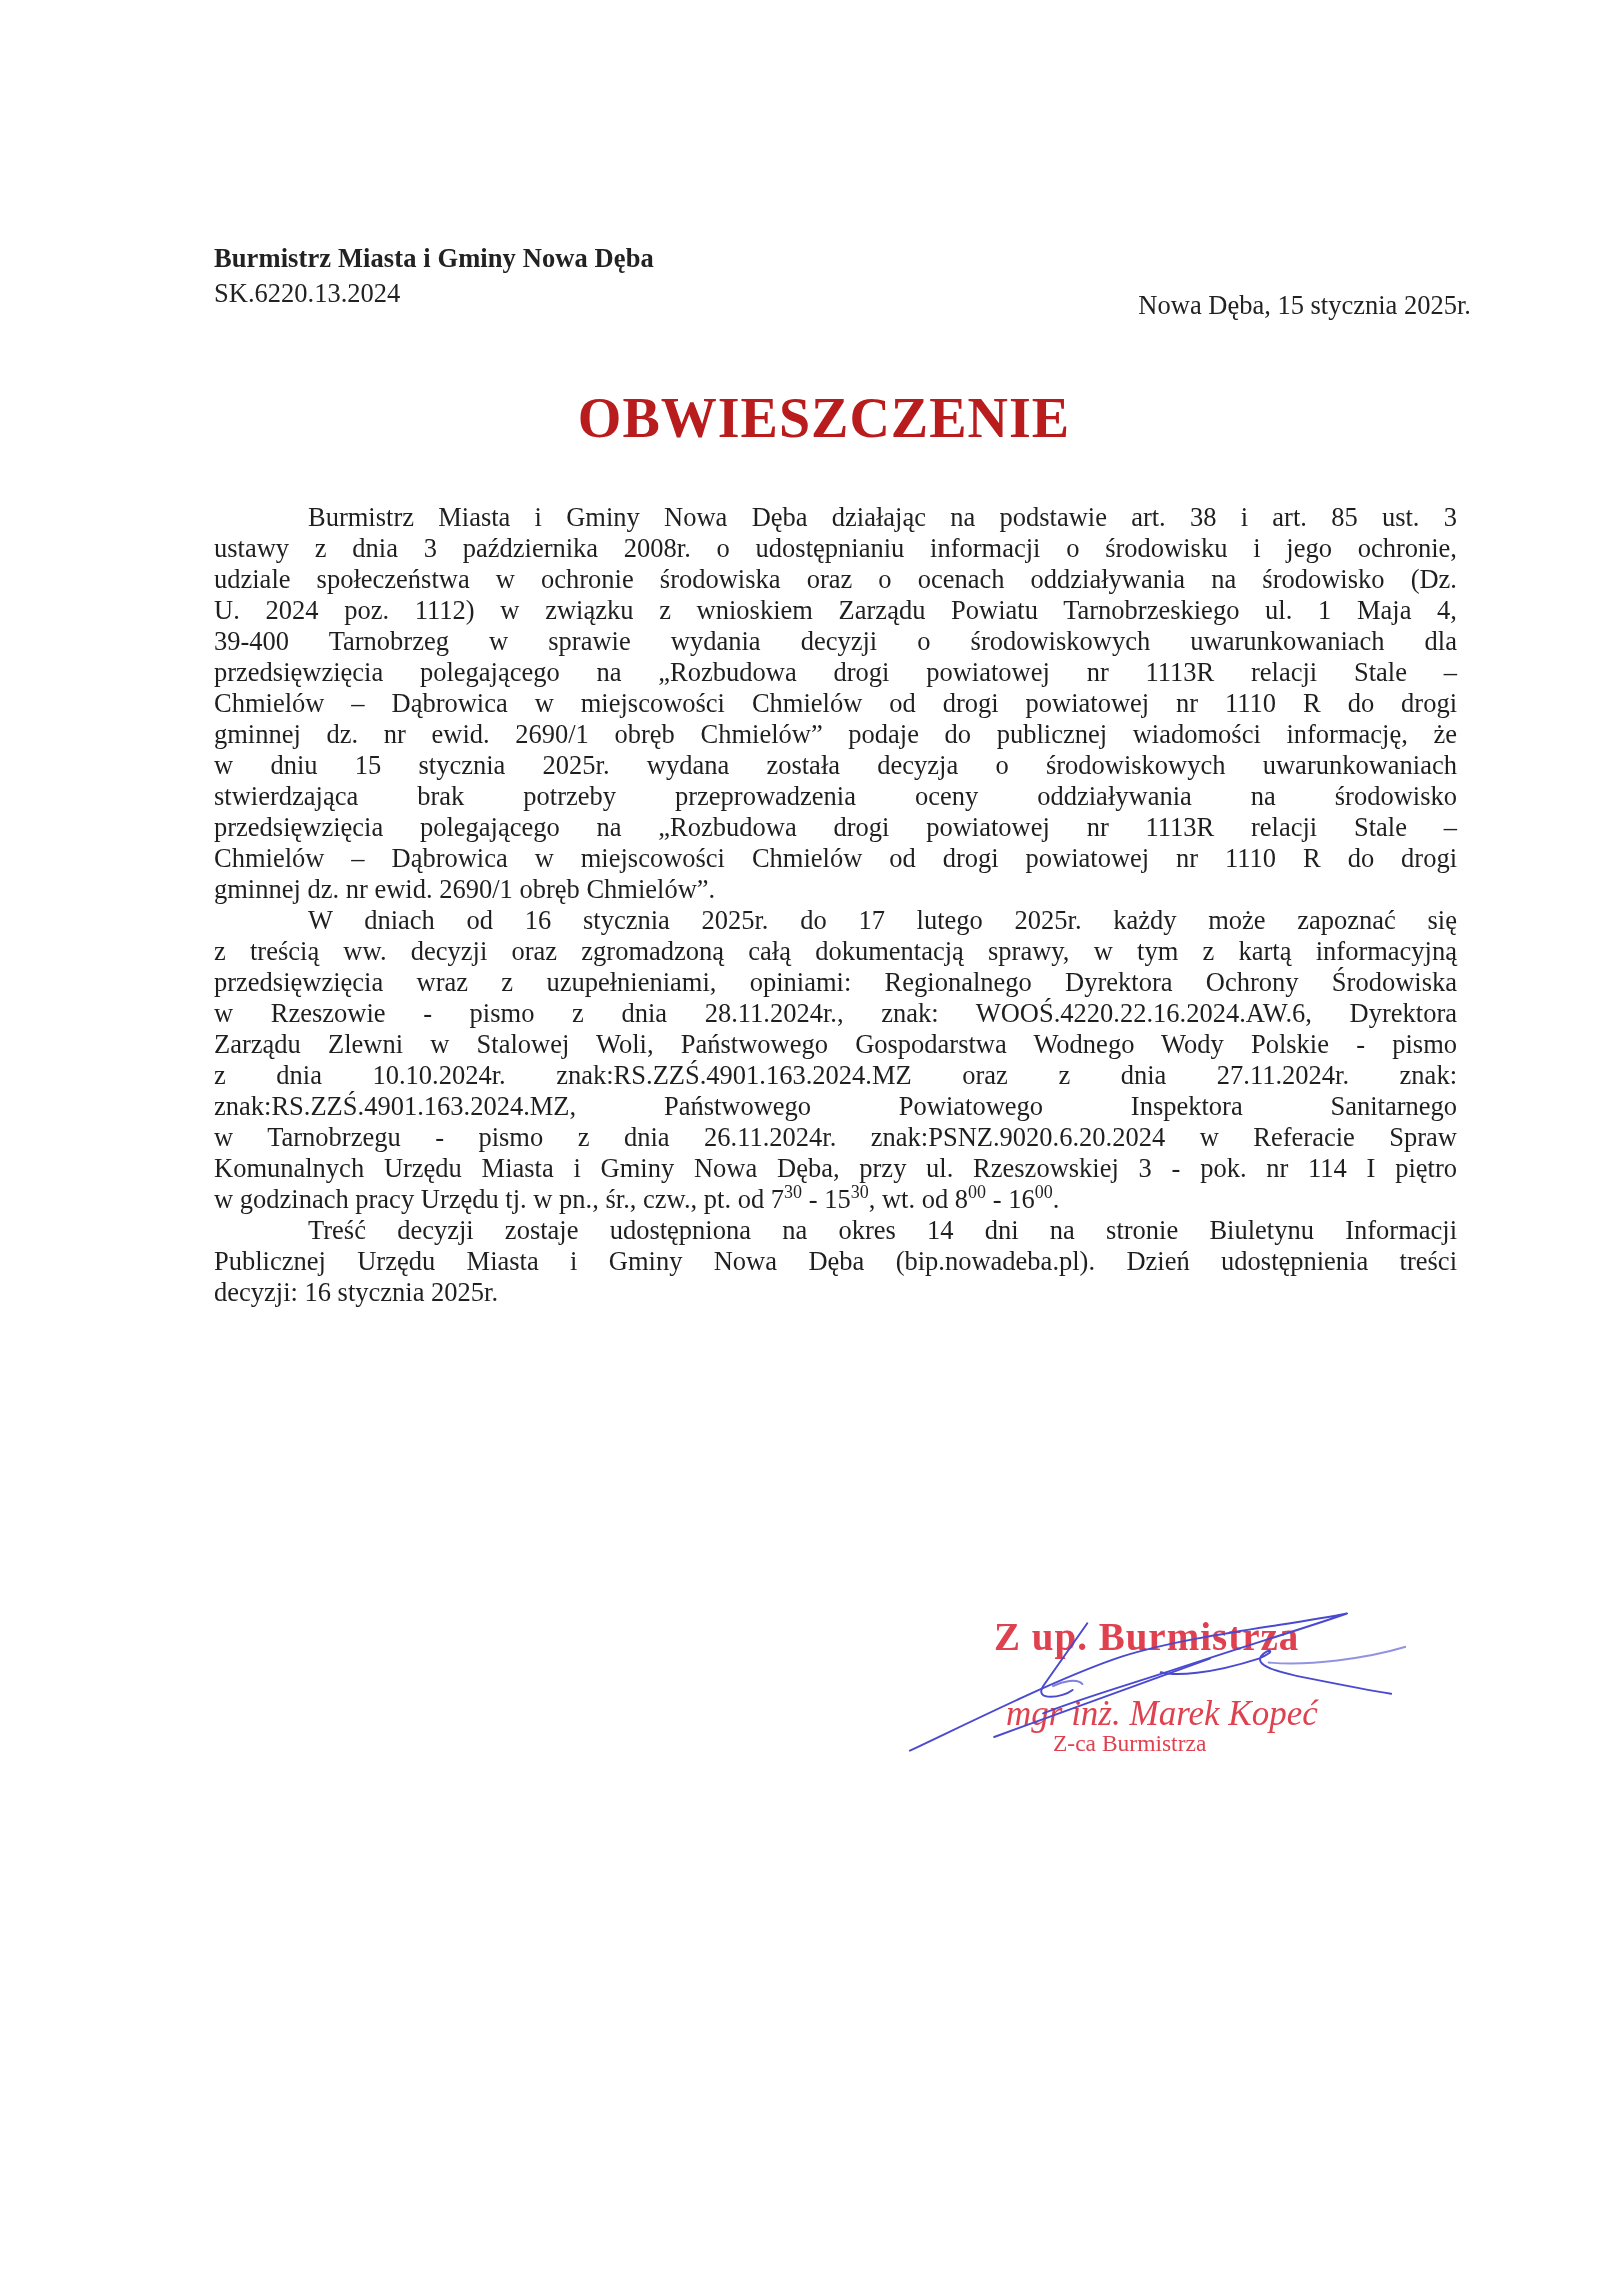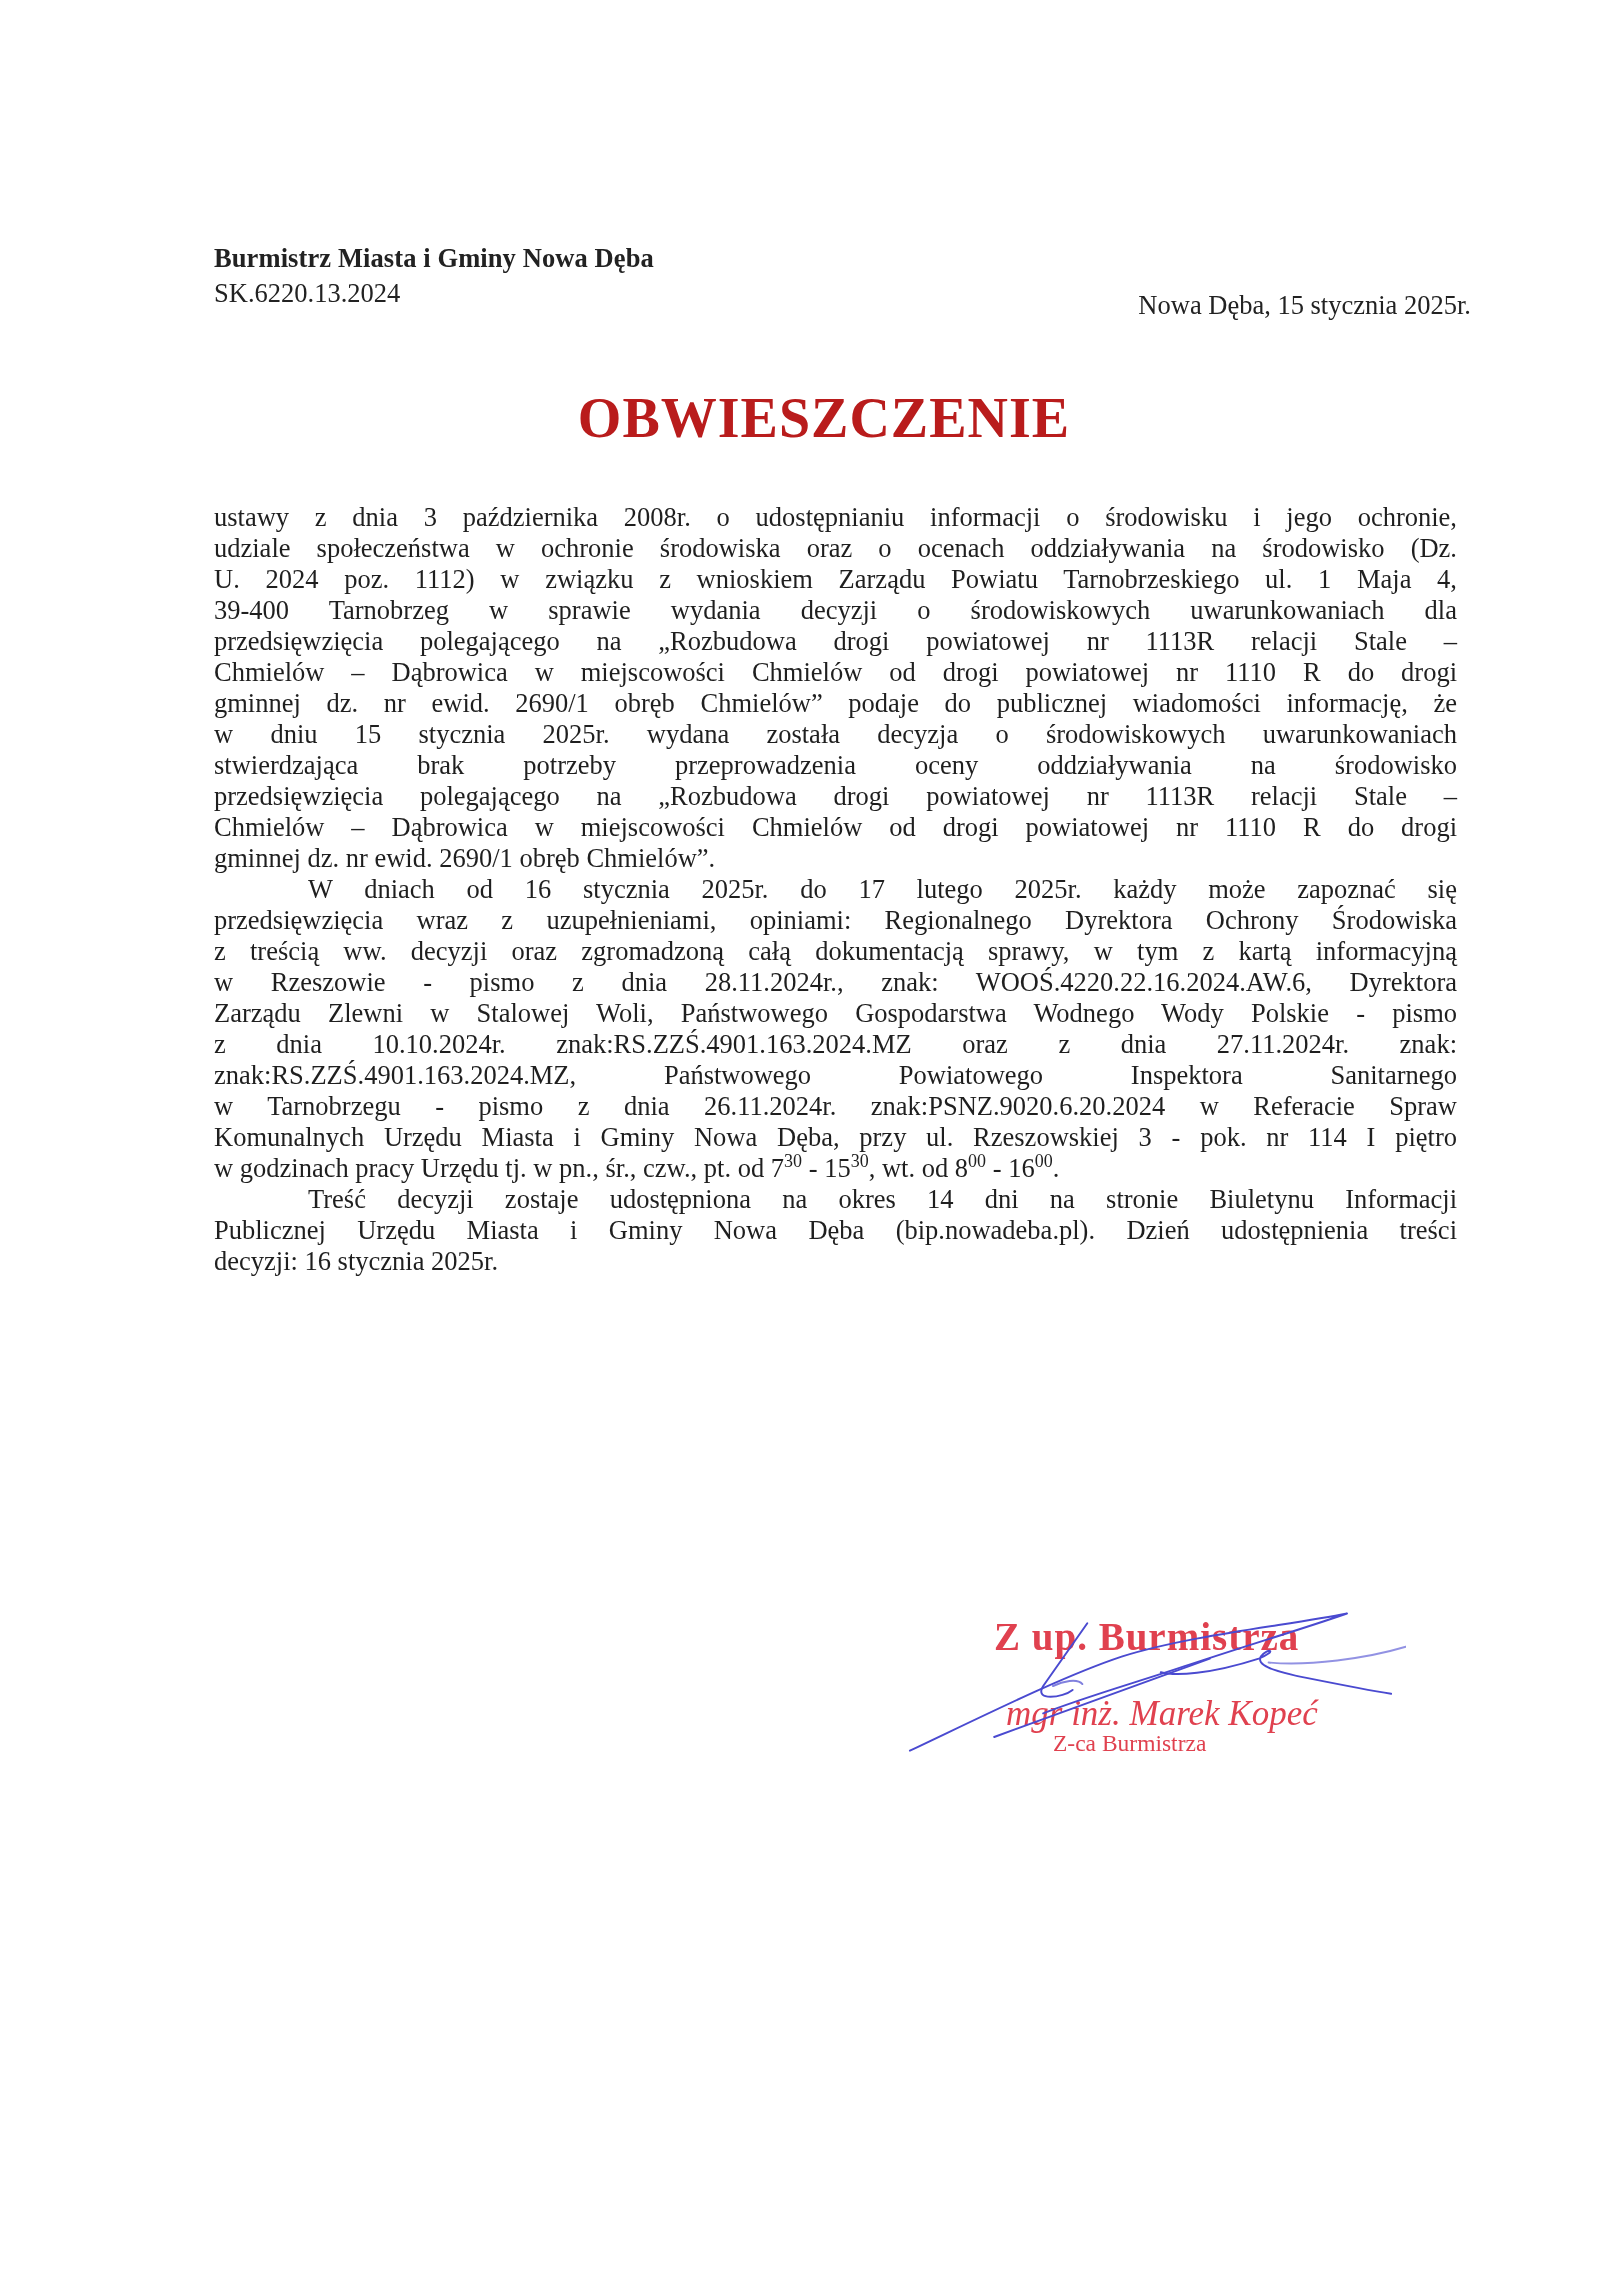--- a/index.html
+++ b/index.html
@@ -33,36 +33,37 @@
 <div class="page">
 
   <div class="issuer">Burmistrz Miasta i Gminy Nowa Dęba</div>
   <div class="ref">SK.6220.13.2024</div>
   <div class="place-date">Nowa Dęba, 15 stycznia 2025r.</div>
 
   <div class="title">OBWIESZCZENIE</div>
 
   <div class="body">
 
+    <span class="line indent" style="white-space: normal;">Burmistrz Miasta i Gminy Nowa Dęba działając na podstawie art. 38 i art. 85 ust. 3</span>
     <span class="line" style="white-space: normal;">ustawy z dnia 3 października 2008r. o udostępnianiu informacji o środowisku i jego ochronie,</span>
     <span class="line" style="white-space: normal;">udziale społeczeństwa w ochronie środowiska oraz o ocenach oddziaływania na środowisko (Dz.</span>
     <span class="line" style="white-space: normal;">U. 2024 poz. 1112) w związku z wnioskiem Zarządu Powiatu Tarnobrzeskiego ul. 1 Maja 4,</span>
     <span class="line" style="white-space: normal;">39-400 Tarnobrzeg w sprawie wydania decyzji o środowiskowych uwarunkowaniach dla</span>
     <span class="line" style="white-space: normal;">przedsięwzięcia polegającego na „Rozbudowa drogi powiatowej nr 1113R relacji Stale –</span>
     <span class="line" style="white-space: normal;">Chmielów – Dąbrowica w miejscowości Chmielów od drogi powiatowej nr 1110 R do drogi</span>
     <span class="line" style="white-space: normal;">gminnej dz. nr ewid. 2690/1 obręb Chmielów” podaje do publicznej wiadomości informację, że</span>
     <span class="line" style="white-space: normal;">w dniu 15 stycznia 2025r. wydana została decyzja o środowiskowych uwarunkowaniach</span>
     <span class="line" style="white-space: normal;">stwierdzająca brak potrzeby przeprowadzenia oceny oddziaływania na środowisko</span>
     <span class="line" style="white-space: normal;">przedsięwzięcia polegającego na „Rozbudowa drogi powiatowej nr 1113R relacji Stale –</span>
     <span class="line" style="white-space: normal;">Chmielów – Dąbrowica w miejscowości Chmielów od drogi powiatowej nr 1110 R do drogi</span>
     <span class="line last">gminnej dz. nr ewid. 2690/1 obręb Chmielów”.</span>
 
     <span class="line indent" style="white-space: normal;">W dniach od 16 stycznia 2025r. do 17 lutego 2025r. każdy może zapoznać się</span>
+    <span class="line" style="white-space: normal;">z treścią ww. decyzji oraz zgromadzoną całą dokumentacją sprawy, w tym z kartą informacyjną</span>
     <span class="line" style="white-space: normal;">przedsięwzięcia wraz z uzupełnieniami, opiniami: Regionalnego Dyrektora Ochrony Środowiska</span>
-    <span class="line" style="white-space: normal;">z treścią ww. decyzji oraz zgromadzoną całą dokumentacją sprawy, w tym z kartą informacyjną</span>
     <span class="line" style="white-space: normal;">w Rzeszowie - pismo z dnia 28.11.2024r., znak: WOOŚ.4220.22.16.2024.AW.6, Dyrektora</span>
     <span class="line" style="white-space: normal;">Zarządu Zlewni w Stalowej Woli, Państwowego Gospodarstwa Wodnego Wody Polskie - pismo</span>
     <span class="line" style="white-space: normal;">z dnia 10.10.2024r. znak:RS.ZZŚ.4901.163.2024.MZ oraz z dnia 27.11.2024r. znak:</span>
     <span class="line" style="white-space: normal;">znak:RS.ZZŚ.4901.163.2024.MZ, Państwowego Powiatowego Inspektora Sanitarnego</span>
     <span class="line" style="white-space: normal;">w Tarnobrzegu - pismo z dnia 26.11.2024r. znak:PSNZ.9020.6.20.2024 w Referacie Spraw</span>
     <span class="line" style="white-space: normal;">Komunalnych Urzędu Miasta i Gminy Nowa Dęba, przy ul. Rzeszowskiej 3 - pok. nr 114 I piętro</span>
     <span class="line last"><span>w godzinach pracy Urzędu tj. w pn., śr., czw., pt. od </span><span>7</span><sup>30</sup><span> - </span><span>15</span><sup>30</sup><span>, wt. od </span><span>8</span><sup>00</sup><span> - </span><span>16</span><sup>00</sup><span>.</span></span>
 
     <span class="line indent" style="white-space: normal;">Treść decyzji zostaje udostępniona na okres 14 dni na stronie Biuletynu Informacji</span>
     <span class="line" style="white-space: normal;">Publicznej Urzędu Miasta i Gminy Nowa Dęba (bip.nowadeba.pl). Dzień udostępnienia treści</span>

